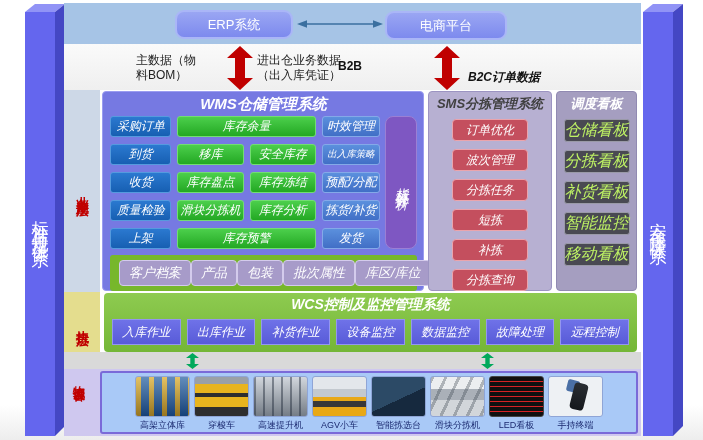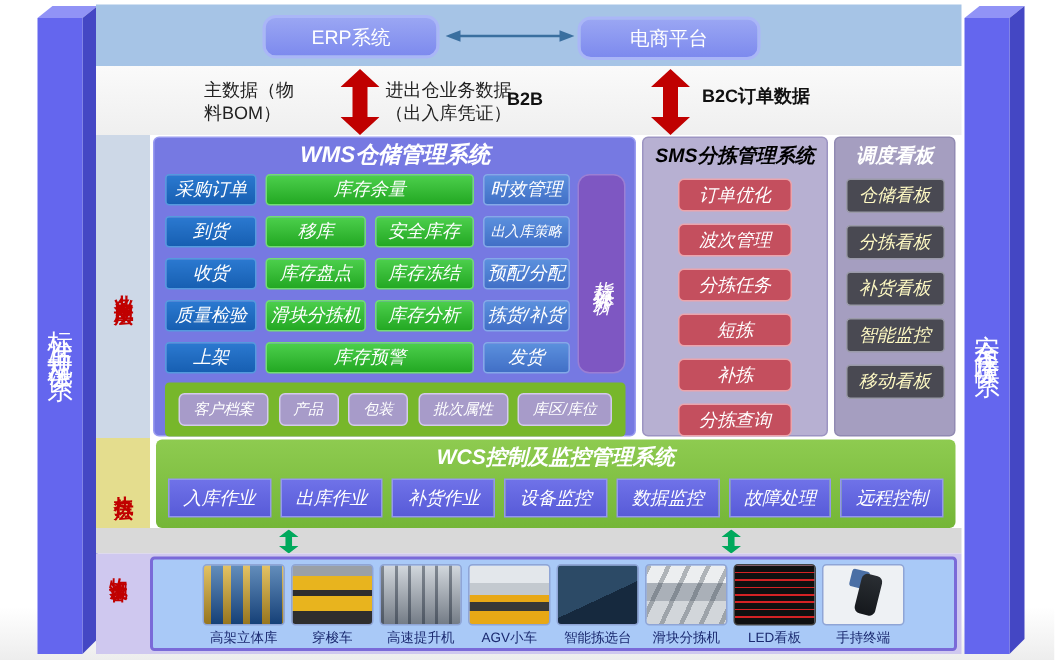--- a/index.html
+++ b/index.html
@@ -22,21 +22,21 @@
   .sys-box.ecom{left:321px;top:8px;width:118px;}
   .h-arrow{position:absolute;left:233px;top:16px;}
 
   
   .flow-band{position:absolute;left:64px;top:44px;width:577px;height:46px;background:linear-gradient(180deg,#fafafa,#efefef);}
   .flow-label{position:absolute;font-size:12px;line-height:15px;color:#222;}
   .flow-label.l1{left:72px;top:9px;width:90px;}
   .flow-label.l2{left:193px;top:9px;width:100px;}
   .flow-bold{position:absolute;font-size:12px;font-weight:bold;color:#111;}
   .flow-bold.b2b{left:274px;top:15px;}
-  .flow-bold.b2c{left:404px;top:12px;}
+  .flow-bold.b2c{left:404px;top:25px;font-style:italic;}
   .red-arrow{position:absolute;top:2px;}
   .red-arrow.a1{left:163px;} .red-arrow.a2{left:370px;}
 
   
   .layer-col{position:absolute;left:64px;width:36px;display:flex;align-items:center;justify-content:center;}
   .layer-col .layer-label{font-size:13px;font-weight:bold;color:#c00000;letter-spacing:2px;}
   .col-business{top:90px;height:202px;background:#cdd8e7;}
   .col-exec{top:292px;height:61px;background:#e4dd8e;}
 
   
@@ -48,30 +48,30 @@
   .wms-grid{flex:1;display:grid;grid-template-columns:1fr 1.08fr 1.08fr 0.95fr;grid-auto-rows:21px;gap:7px 6px;}
   .cell{border-radius:3px;color:#fff;font-size:12px;display:flex;align-items:center;justify-content:center;white-space:nowrap;}
   .cell.small{font-size:9.5px;text-align:right;}
   .c-green{background:linear-gradient(180deg,#4ccf4c,#23a823);border:1px solid #72dd72;}
   .c-dblue{background:linear-gradient(180deg,#2b79d0,#175fb2);border:1px solid #559ade;}
   .c-lblue{background:linear-gradient(180deg,#5b90dd,#416fc6);border:1px solid #84a9e8;}
   .indicator{width:30px;margin-left:5px;background:#7e57c2;border:1px solid #9b7fd4;border-radius:8px;
     display:flex;align-items:center;justify-content:center;color:#fff;font-size:13px;letter-spacing:2px;}
   .master-strip{margin-top:6px;height:36px;background:#77b72b;border-radius:3px;display:flex;align-items:center;
     justify-content:space-between;padding:0 9px;}
-  .mbox{background:#a79bc9;border:1px solid #d4cbec;border-radius:4px;color:#fff;font-size:10px;padding:3px 9px;white-space:nowrap;}
+  .mbox{background:#a79bc9;border:1px solid #d4cbec;border-radius:4px;color:#fff;font-size:13px;padding:3px 9px;white-space:nowrap;}
 
   .sms{left:428px;top:91px;width:124px;height:200px;background:#b7b0d2;border:1px solid #9c94c2;padding-top:3px;}
-  .sms-title{font-size:13px;line-height:18px;color:#000000;}
+  .sms-title{font-size:13px;line-height:18px;color:#404040;}
   .dash{left:556px;top:91px;width:81px;height:200px;background:#a59ec0;border:1px solid #918ab2;padding-top:3px;}
   .dash-title{font-size:13px;line-height:18px;}
   .vlist{display:flex;flex-direction:column;align-items:center;gap:8px;margin-top:6px;}
   .sbox{width:74px;height:20px;background:#c44f5e;border:1px solid #eba4ac;border-radius:4px;color:#fff;font-size:12px;
     display:flex;align-items:center;justify-content:center;}
-  .dbox{width:64px;height:21px;background:#494952;border:1px solid #9a9aa8;border-radius:3px;color:#fef9c3;font-size:12px;
+  .dbox{width:64px;height:21px;background:#494952;border:1px solid #9a9aa8;border-radius:3px;color:#bef264;font-size:16px;
     display:flex;align-items:center;justify-content:center;}
 
   .wcs{left:104px;top:293px;width:533px;height:59px;background:linear-gradient(180deg,#8ecb50,#74b637);padding-top:2px;}
   .wcs-title{font-size:14px;line-height:19px;}
   .wcs-list{display:flex;gap:6px;padding:5px 8px 0 8px;}
   .wcsbox{flex:1;height:24px;background:linear-gradient(180deg,#6f72e8,#585bd8);border:1px solid #9496ef;border-radius:0;
     color:#fff;font-size:12px;display:flex;align-items:center;justify-content:center;white-space:nowrap;}
 
   
   .gray-strip{position:absolute;left:64px;top:352px;width:577px;height:17px;background:#d9d9d9;}

